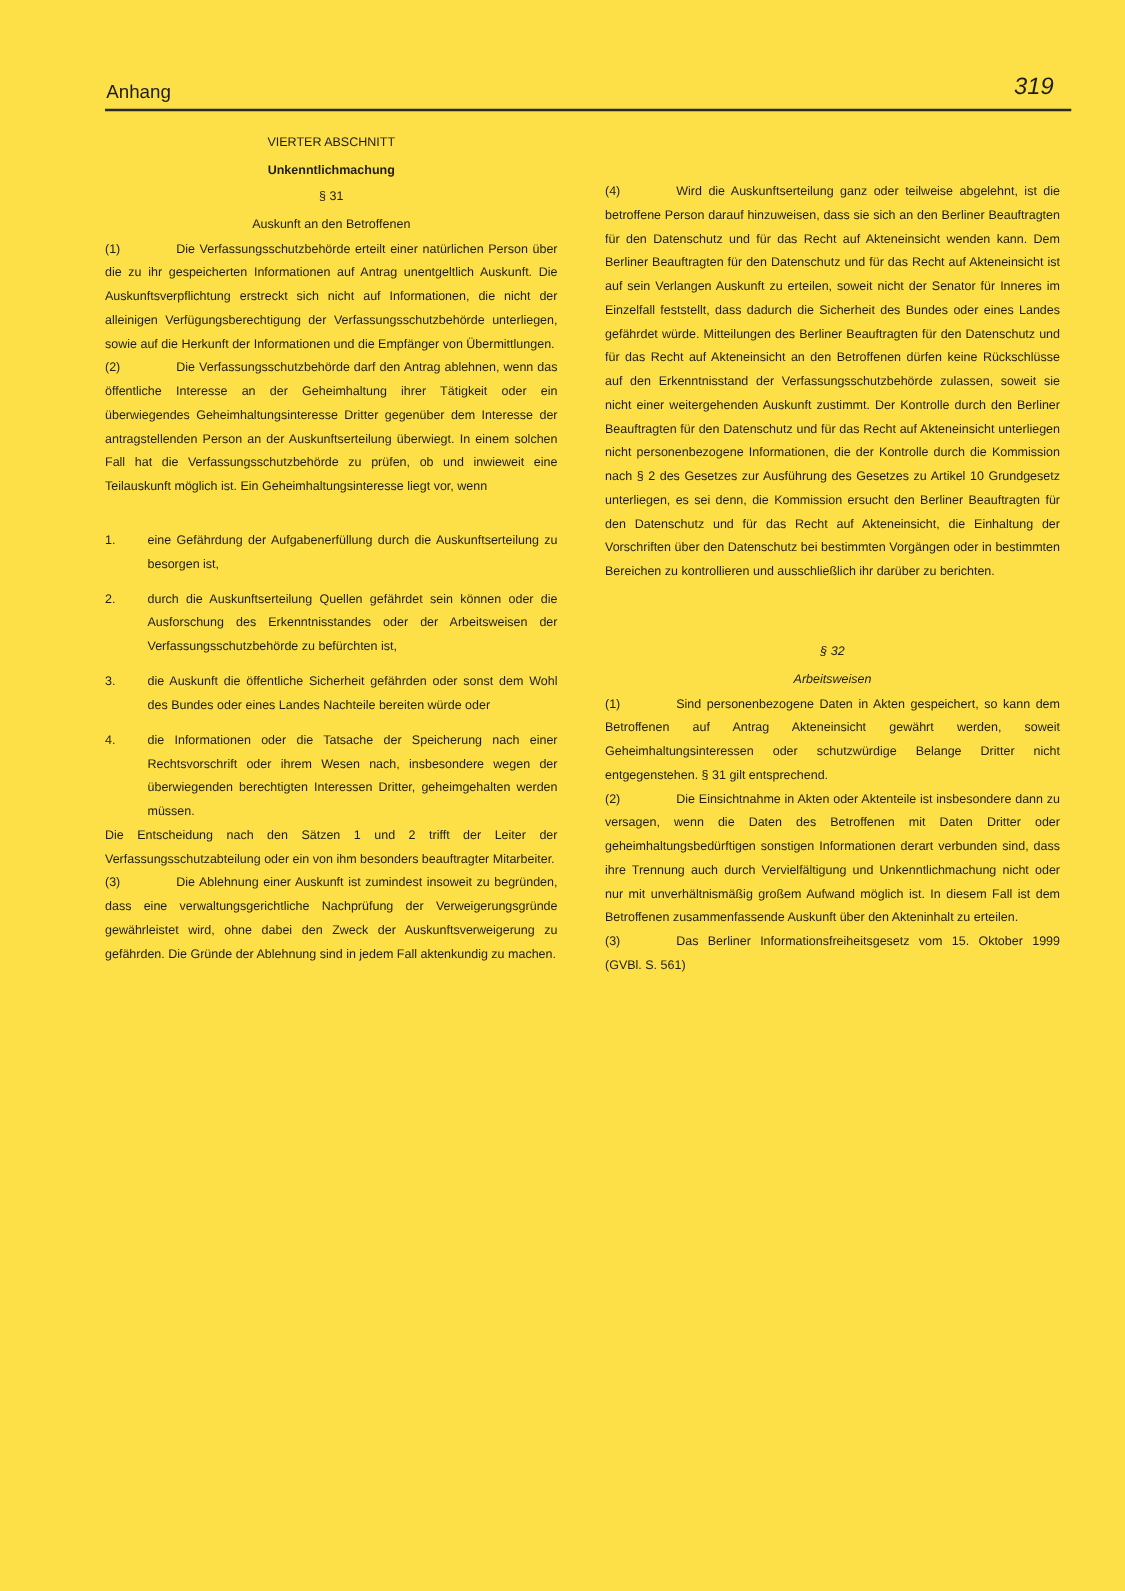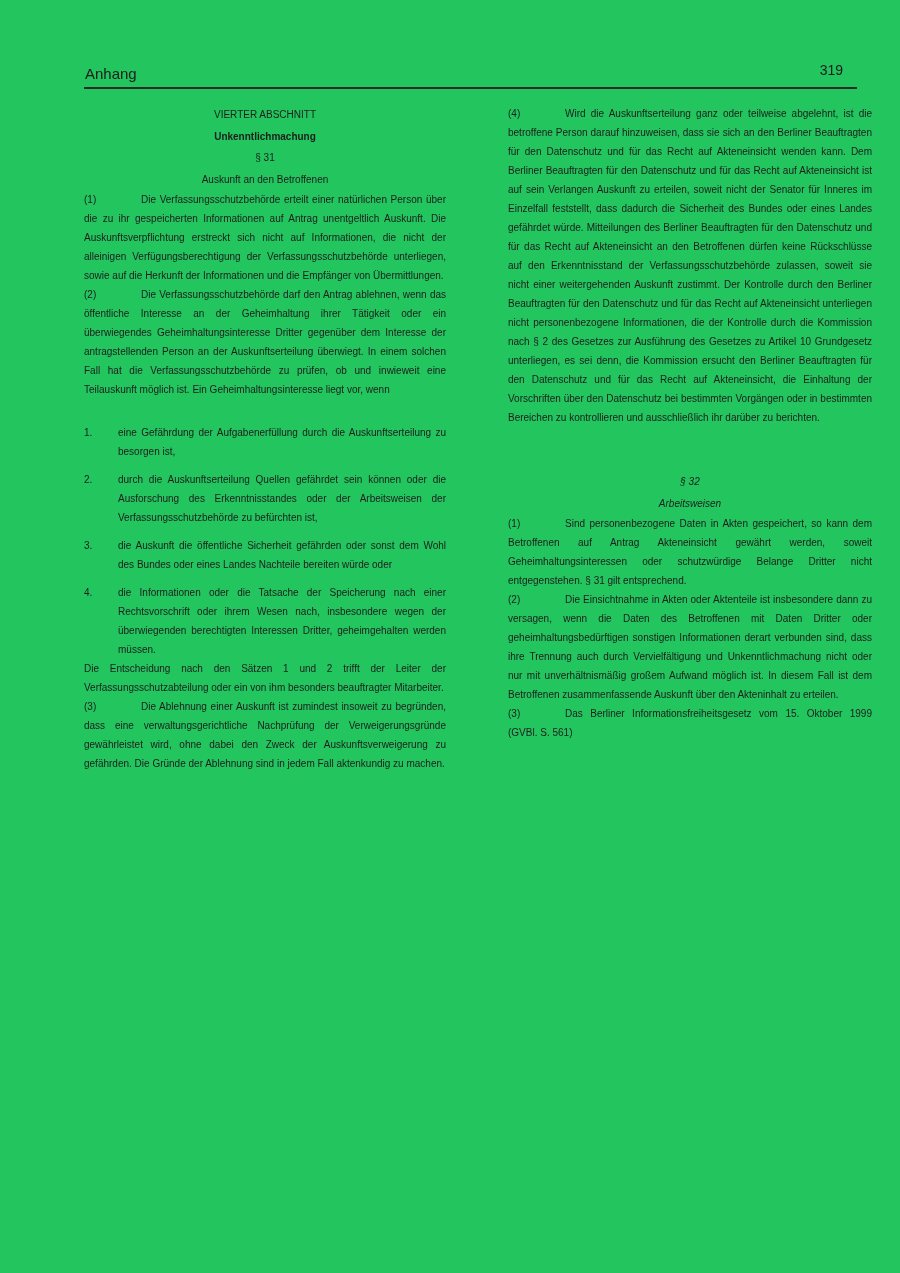--- a/index.html
+++ b/index.html
@@ -4,45 +4,45 @@
 <style>
   html, body { margin: 0; padding: 0; }
   body {
     width: 900px; height: 1273px;
     background: #ffffff;
     position: relative;
     overflow: hidden;
     font-family: "Liberation Sans", sans-serif;
     color: #1d1d1d;
   }
-  .page { position: absolute; inset: 0; background: #22c55e; }
+  .page { position: absolute; inset: 0; background: #fde047; }
 
   
   .header-left {
     position: absolute; left: 85px; top: 64px;
     font-size: 15px; line-height: 19px;
   }
   .page-num {
     position: absolute; right: 57px; top: 59px;
-    font-size: 14px; line-height: 22px;
+    font-size: 19px; line-height: 22px; font-style: italic;
   }
   .header-rule {
     position: absolute; left: 84px; top: 87px;
     width: 773px; height: 2px; background: #2a2a2a;
   }
 
   
   .col {
     position: absolute; top: 104px;
     font-size: 10px; line-height: 19px;
     text-align: justify;
     hyphens: auto; -webkit-hyphens: auto;
   }
   .col-left  { left: 84px;  width: 362px; }
-  .col-right { left: 508px; width: 364px; }
+  .col-right { left: 484px; width: 364px; margin-top: 40px; }
 
   .heading { text-align: center; line-height: 21.5px; }
   .heading .bold { font-weight: bold; }
 
   p.para { margin: 0; }
   .pnum { display: inline-block; width: 57px; }
 
   .first-para { margin-top: 17px; }
   .list { margin-top: 24px; }
   .li { position: relative; padding-left: 34px; }

